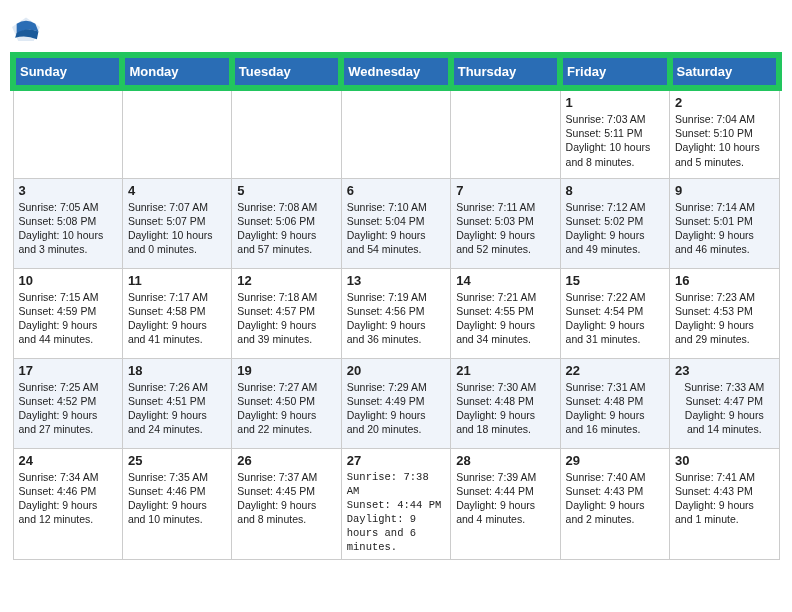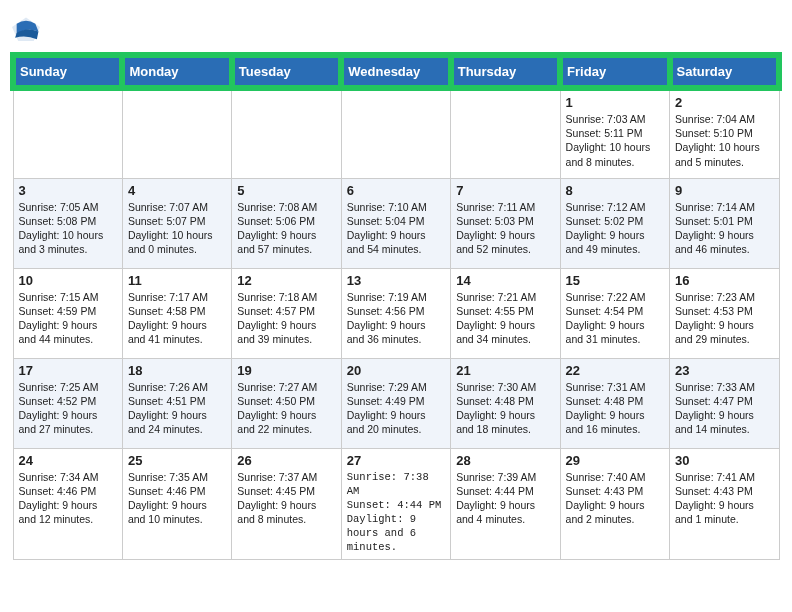--- a/index.html
+++ b/index.html
@@ -264,21 +264,21 @@
 Daylight: 9 hours and 18 minutes.</div>
         </td>
         <td>
           <span class="day-number">22</span>
           <div class="day-info" style="white-space: pre-line;">Sunrise: 7:31 AM
 Sunset: 4:48 PM
 Daylight: 9 hours and 16 minutes.</div>
         </td>
         <td>
           <span class="day-number">23</span>
-          <div class="day-info" style="white-space: pre-line;">Sunrise: 7:33 AM
+          <div class="day-info" style="white-space: pre-line; text-align: center;">Sunrise: 7:33 AM
 Sunset: 4:47 PM
 Daylight: 9 hours and 14 minutes.</div>
         </td>
       </tr>
       <tr>
         <td>
           <span class="day-number">24</span>
           <div class="day-info" style="white-space: pre-line;">Sunrise: 7:34 AM
 Sunset: 4:46 PM
 Daylight: 9 hours and 12 minutes.</div>

